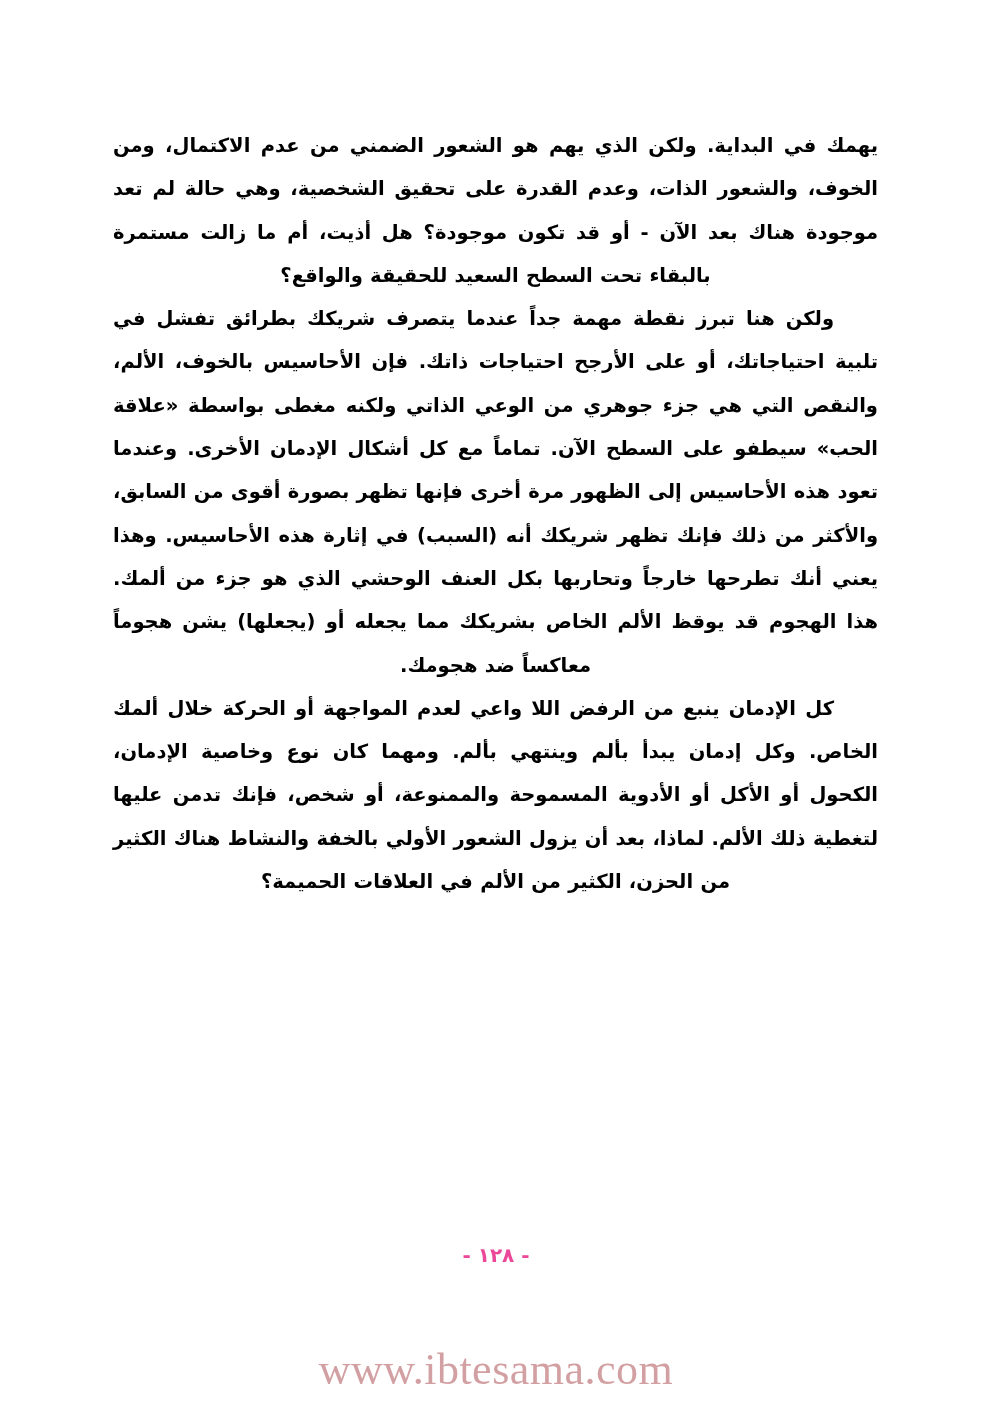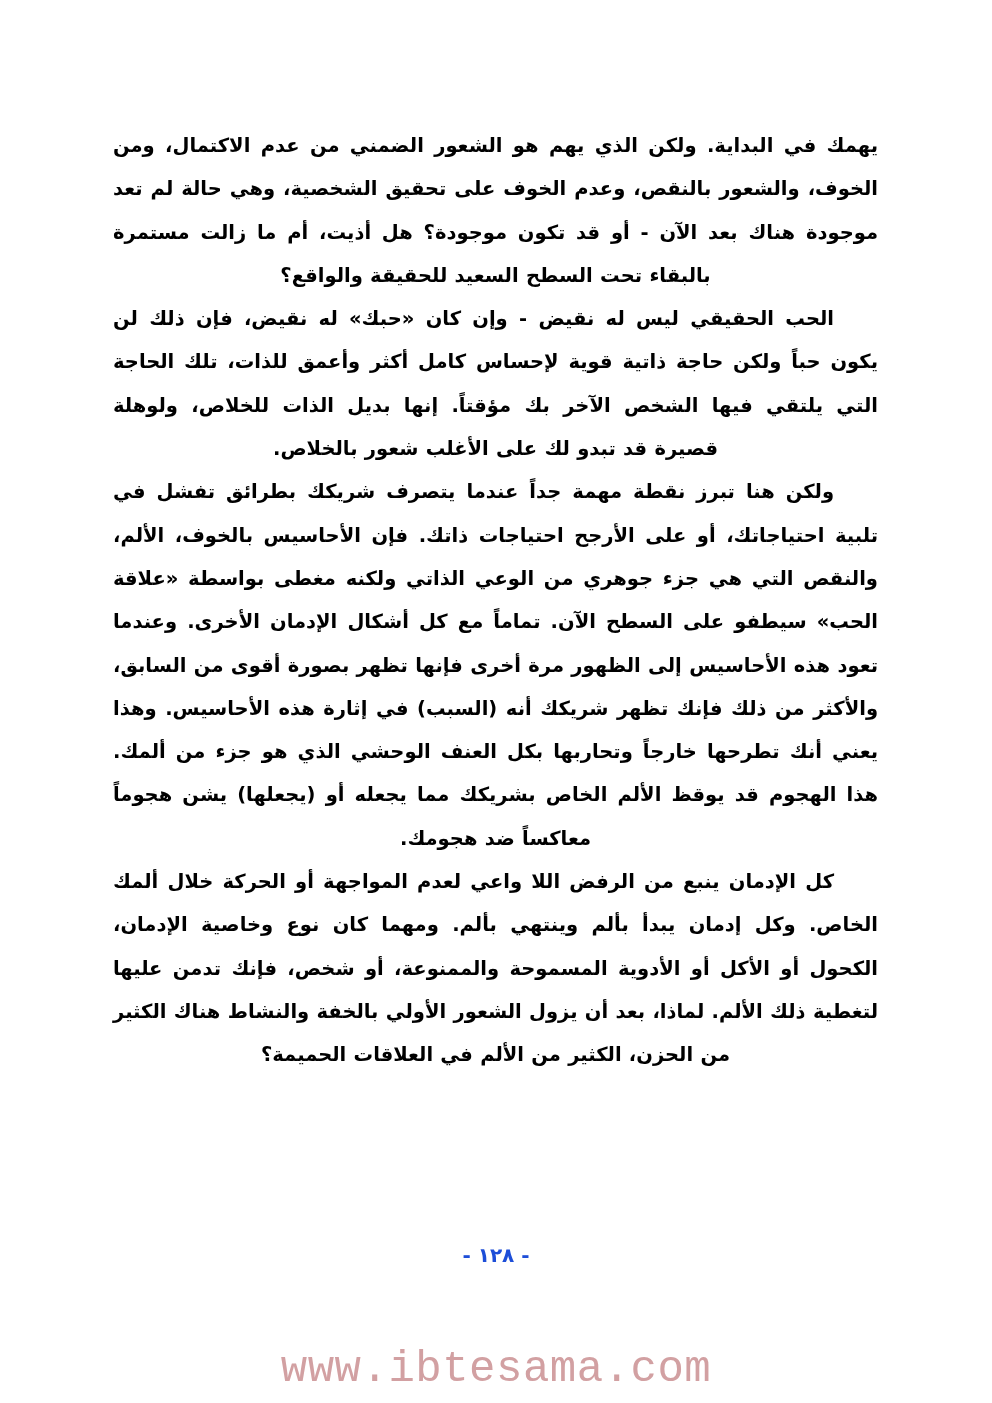--- a/index.html
+++ b/index.html
@@ -51,51 +51,50 @@
   }
 
   
   .folio {
     position: absolute;
     top: 1243px;
     left: 0;
     right: 0;
     text-align: center;
     direction: rtl;
-    color: #1d4ed8;
+    color: #ec4899;
     font-size: 20px;
     font-weight: 600;
     font-family: "DejaVu Sans", "Liberation Sans", sans-serif;
     letter-spacing: 2px;
   }
 
   
   .watermark {
     position: absolute;
     top: 1344px;
     left: 0;
     right: 0;
     text-align: center;
     direction: ltr;
-    font-family: Liberation Mono, monospace;
+    font-family: Liberation Serif, serif;
     font-size: 44px;
     font-weight: 400;
     letter-spacing: 0.5px;
     color: #d2a0a2;
     user-select: none;
   }
 </style>
 </head>
 <body>
 
 <div class="page">
 
   <div class="textblock">
-    <p class="para cont">يهمك في البداية. ولكن الذي يهم هو الشعور الضمني من عدم الاكتمال، ومن الخوف، والشعور بالنقص، وعدم الخوف على تحقيق الشخصية، وهي حالة لم تعد موجودة هناك بعد الآن - أو قد تكون موجودة؟ هل أذيت، أم ما زالت مستمرة بالبقاء تحت السطح السعيد للحقيقة والواقع؟</p>
-    <p class="para">الحب الحقيقي ليس له نقيض - وإن كان «حبك» له نقيض، فإن ذلك لن يكون حباً ولكن حاجة ذاتية قوية لإحساس كامل أكثر وأعمق للذات، تلك الحاجة التي يلتقي فيها الشخص الآخر بك مؤقتاً. إنها بديل الذات للخلاص، ولوهلة قصيرة قد تبدو لك على الأغلب شعور بالخلاص.</p>
+    <p class="para cont">يهمك في البداية. ولكن الذي يهم هو الشعور الضمني من عدم الاكتمال، ومن الخوف، والشعور الذات، وعدم القدرة على تحقيق الشخصية، وهي حالة لم تعد موجودة هناك بعد الآن - أو قد تكون موجودة؟ هل أذيت، أم ما زالت مستمرة بالبقاء تحت السطح السعيد للحقيقة والواقع؟</p>
     <p class="para">ولكن هنا تبرز نقطة مهمة جداً عندما يتصرف شريكك بطرائق تفشل في تلبية احتياجاتك، أو على الأرجح احتياجات ذاتك. فإن الأحاسيس بالخوف، الألم، والنقص التي هي جزء جوهري من الوعي الذاتي ولكنه مغطى بواسطة «علاقة الحب» سيطفو على السطح الآن. تماماً مع كل أشكال الإدمان الأخرى. وعندما تعود هذه الأحاسيس إلى الظهور مرة أخرى فإنها تظهر بصورة أقوى من السابق، والأكثر من ذلك فإنك تظهر شريكك أنه (السبب) في إثارة هذه الأحاسيس. وهذا يعني أنك تطرحها خارجاً وتحاربها بكل العنف الوحشي الذي هو جزء من ألمك. هذا الهجوم قد يوقظ الألم الخاص بشريكك مما يجعله أو (يجعلها) يشن هجوماً معاكساً ضد هجومك.</p>
     <p class="para">كل الإدمان ينبع من الرفض اللا واعي لعدم المواجهة أو الحركة خلال ألمك الخاص. وكل إدمان يبدأ بألم وينتهي بألم. ومهما كان نوع وخاصية الإدمان، الكحول أو الأكل أو الأدوية المسموحة والممنوعة، أو شخص، فإنك تدمن عليها لتغطية ذلك الألم. لماذا، بعد أن يزول الشعور الأولي بالخفة والنشاط هناك الكثير من الحزن، الكثير من الألم في العلاقات الحميمة؟</p>
   </div>
 
   <div class="folio">- ١٢٨ -</div>
 
   <div class="watermark">www.ibtesama.com</div>
 
 </div>
 

